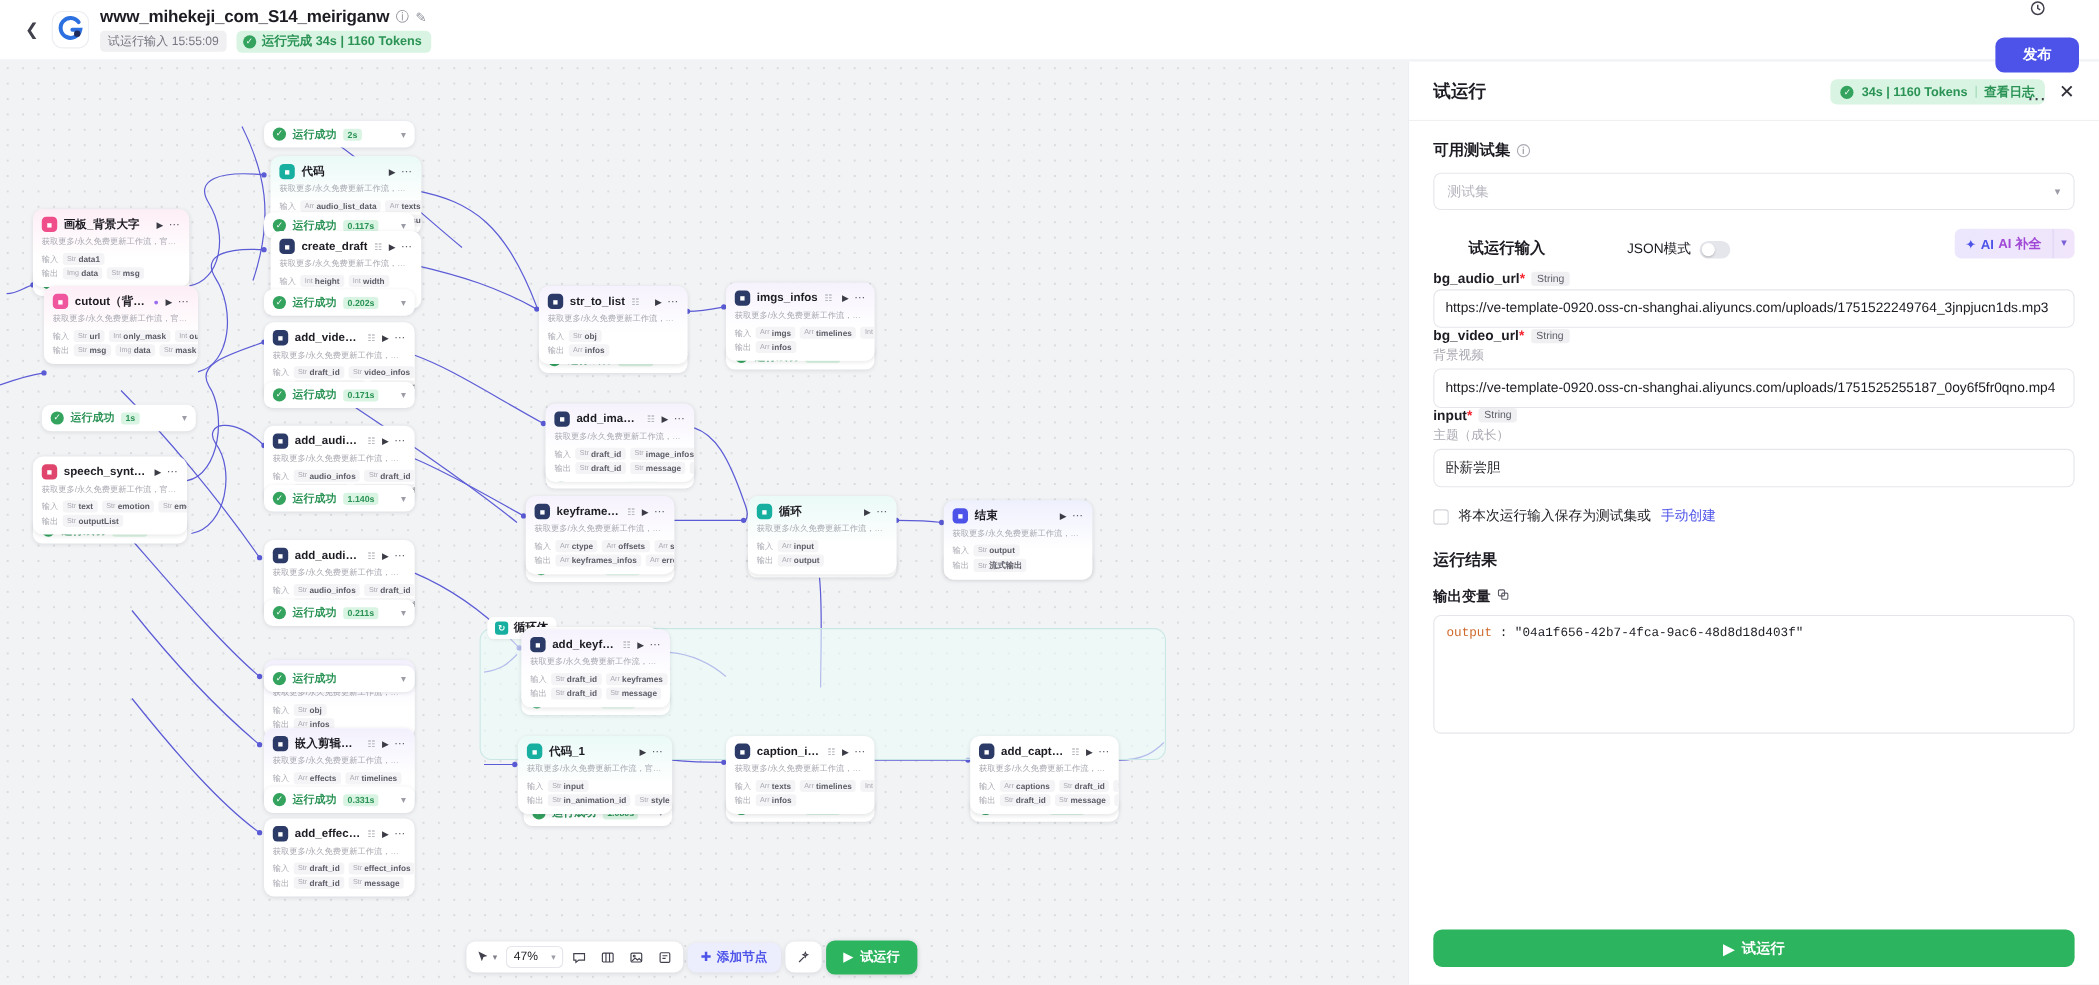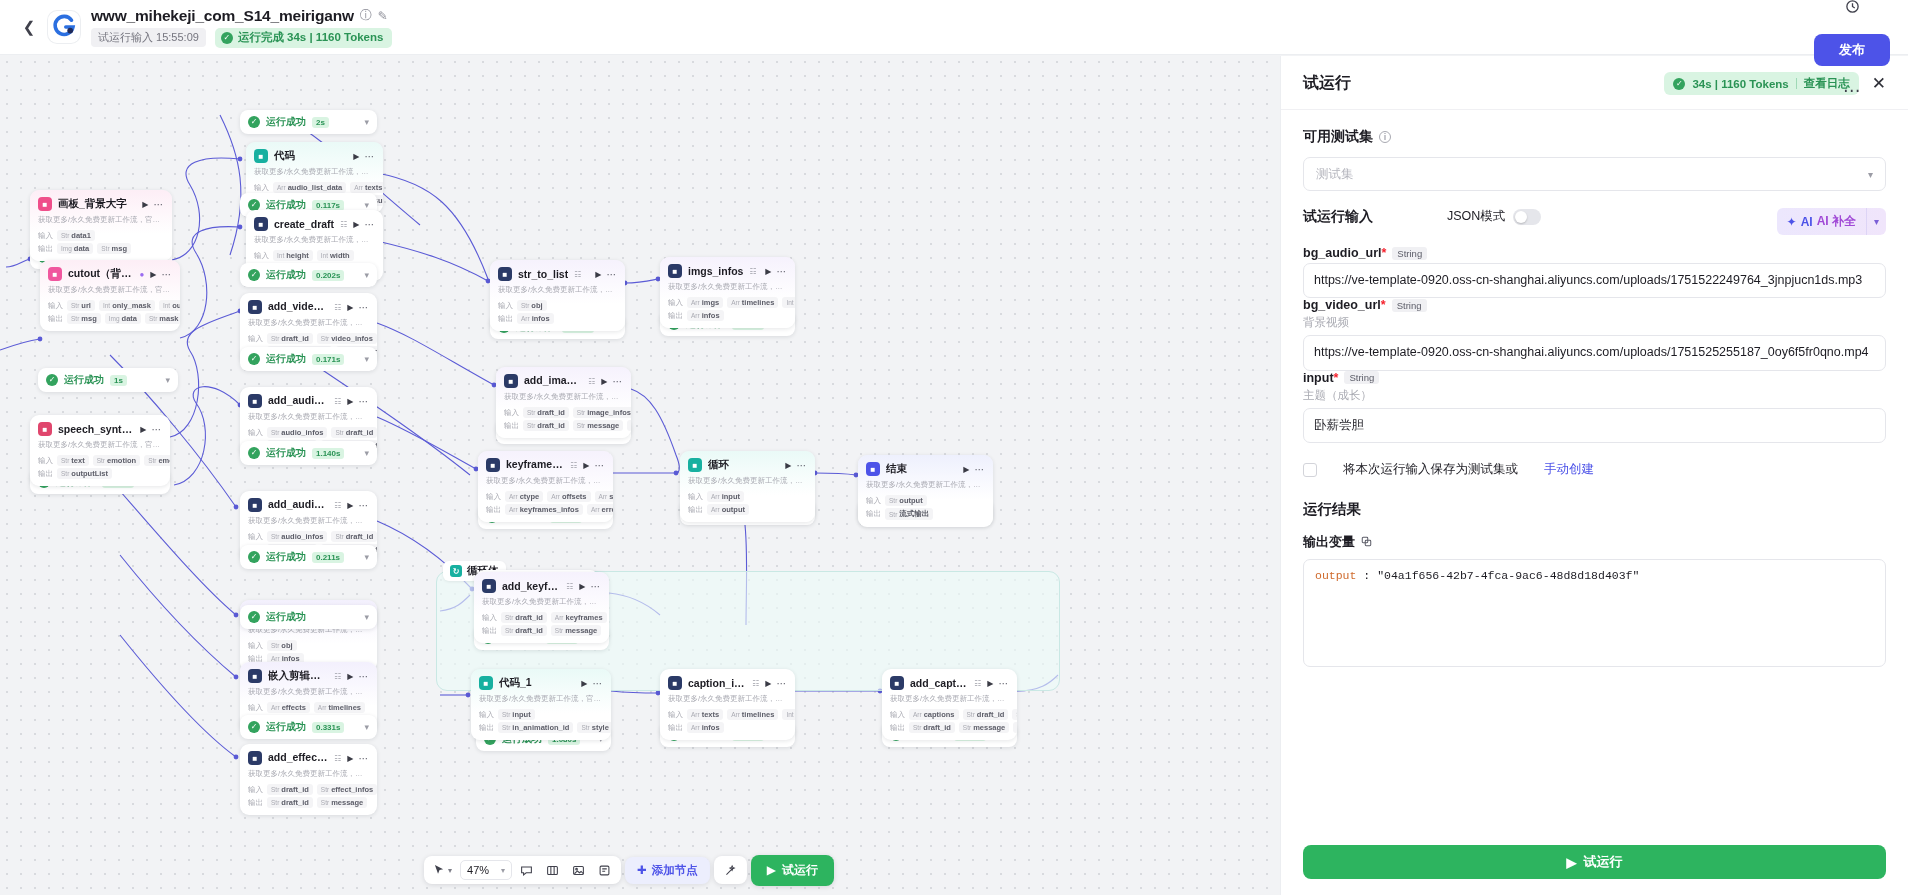--- a/index.html
+++ b/index.html
@@ -180,21 +180,21 @@
     color:#a9aab2; font-size:9px; display:inline-flex; align-items:center;
     justify-content:center; font-style:normal; cursor:pointer; flex:none;
   }
   .select-box {
     height:34px; border:1px solid #e5e6eb; border-radius:7px;
     display:flex; align-items:center; padding:0 12px; font-size:12.5px;
     color:#b4b5bd; margin-bottom:17px; cursor:pointer;
   }
   .select-box .chev { margin-left:auto; color:#9b9ca5; font-size:10px; }
 
-  .input-header { display:flex; align-items:flex-start; gap:12px; margin-bottom:11px; }
+  .input-header { display:flex; align-items:flex-end; gap:12px; margin-bottom:11px;margin-left:32px; }
   .input-header .t { font-size:14px; font-weight:700; color:#1d1c23; }
   .json-mode { margin-left:62px; display:flex; align-items:center; gap:8px;
     font-size:12.5px; color:#1d1c23; }
   .toggle {
     width:28px; height:16px; border-radius:9px; background:#e5e6eb; position:relative;
     cursor:pointer; flex:none;
   }
   .toggle .knob { position:absolute; top:2px; left:2px; width:12px; height:12px;
     border-radius:50%; background:#fff; box-shadow:0 1px 2px rgba(0,0,0,.2); }
   .ai-btn {
@@ -214,21 +214,21 @@
     display:flex; align-items:center; gap:6px; margin-bottom:3px; }
   .req { color:#f5222d; font-weight:700; }
   .type-tag { background:#f0f0f3; color:#5c5d68; font-size:9.5px; font-weight:400;
     padding:1px 5px; border-radius:3px; }
   .field-hint { font-size:11.5px; color:#a9aab2; margin-bottom:5px; }
   .textarea {
     border:1px solid #e5e6eb; border-radius:7px; padding:7px 10px;
     font-size:12.5px; color:#1d1c23; line-height:1.55; word-break:break-all;
     min-height:34px; cursor:text;
   }
-  .checkrow { display:flex; align-items:center; gap:26px; margin:18px 0 22px 0; font-size:12.5px; }
+  .checkrow { display:flex; align-items:center; gap:9px; margin:18px 0 22px 0; font-size:12.5px; }
   .cbox { width:14px; height:14px; border:1px solid #d3d4da; border-radius:3px;
     flex:none; cursor:pointer; }
   .link { color:#4d53e8; cursor:pointer; }
   .res-title { font-size:14.5px; font-weight:700; color:#1d1c23; margin-bottom:14px; }
   .out-title { font-size:13px; font-weight:700; color:#1d1c23;
     display:flex; align-items:center; gap:6px; margin-bottom:8px; }
   .copy-ico { color:#5c5d68; font-size:11px; cursor:pointer; }
   .out-box {
     border:1px solid #e5e6eb; border-radius:7px; padding:9px 11px;
     height:108px; font-family:"Liberation Mono","DejaVu Sans Mono",monospace;

